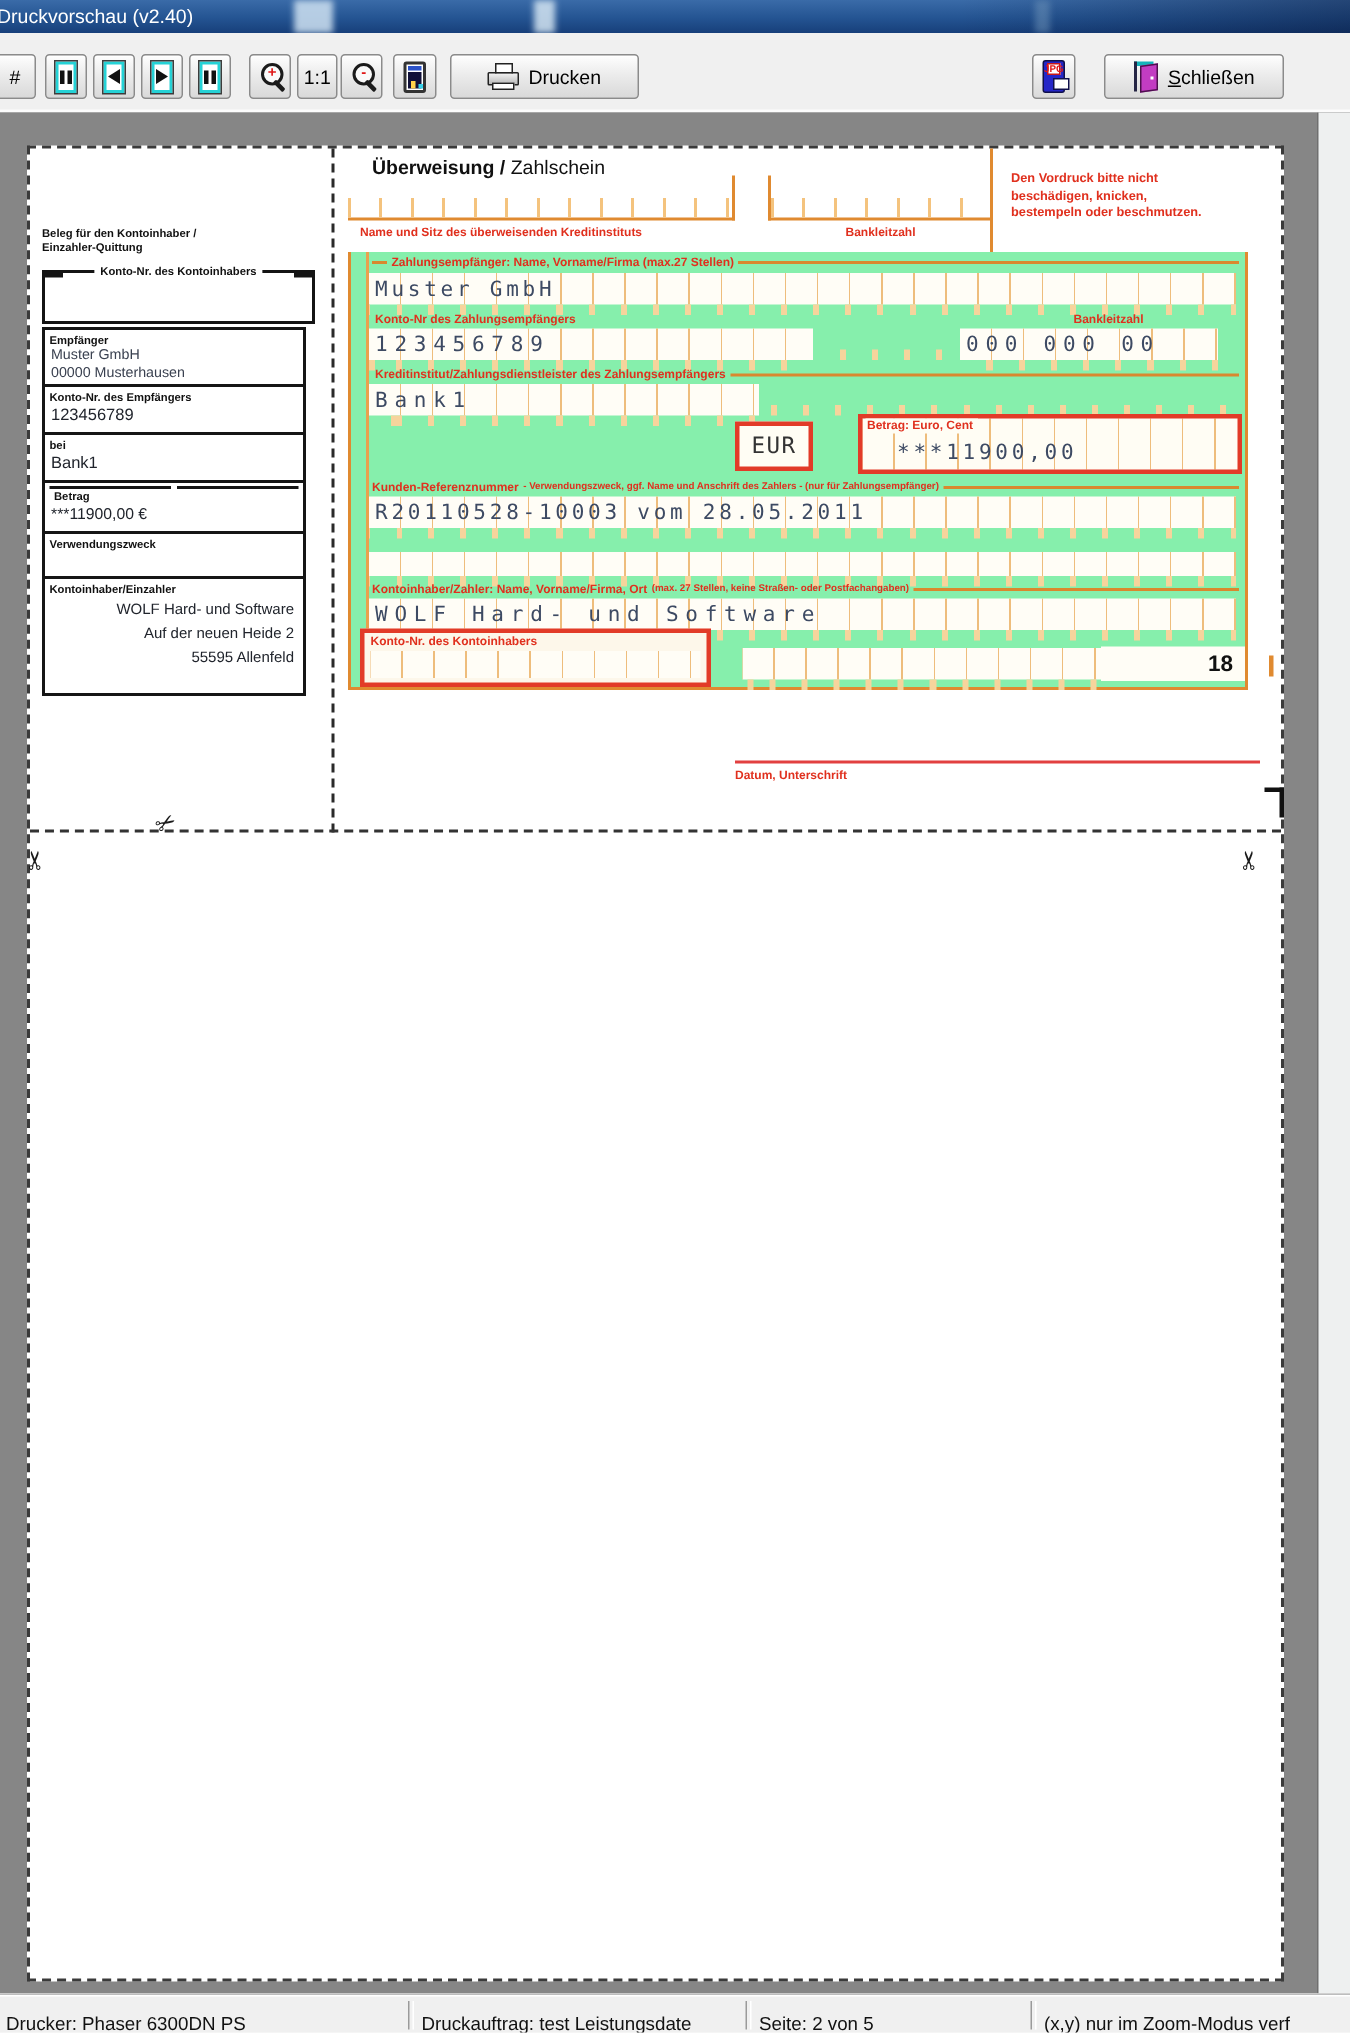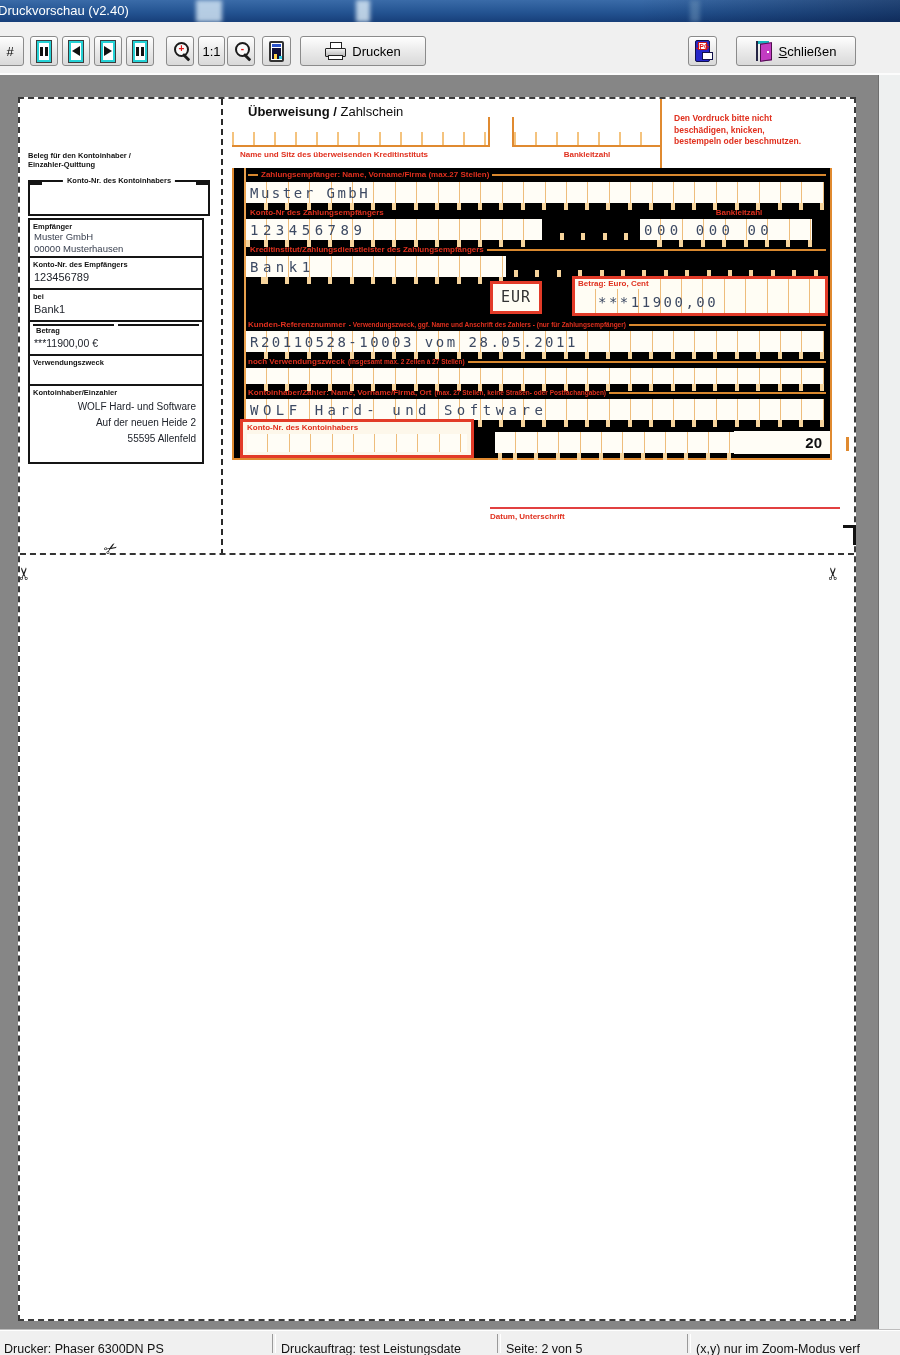--- a/index.html
+++ b/index.html
@@ -70,21 +70,21 @@
   .rlabel{font-size:8px;font-weight:bold;color:#e0301e;white-space:nowrap;}
   .rsmall{font-size:6.5px;font-weight:bold;color:#e0301e;white-space:nowrap;}
   .formtitle{position:absolute;left:228px;top:5px;font-size:13px;color:#101010;}
   .comb{position:absolute;box-sizing:border-box;border-bottom:2px solid #e08a30;}
   .comb .tk{position:absolute;left:0;right:0;bottom:0;height:13px;
     background:repeating-linear-gradient(90deg,#f4c37e 0 2px,transparent 2px 21px);}
   .warnbox{position:absolute;left:640px;top:0;width:172px;height:76px;box-sizing:border-box;
     border-left:2px solid #e08a30;border-bottom:2px solid #e08a30;}
   .warntext{position:absolute;left:12px;top:14px;font-size:8.5px;font-weight:bold;color:#e0301e;line-height:11.5px;}
   .panel{position:absolute;left:212px;top:69px;width:600px;height:292px;box-sizing:border-box;
-    background:#000000;border-left:2px solid #e08a30;border-right:2px solid #e08a30;border-bottom:2px solid #e08a30;}
+    background:#86efac;border-left:2px solid #e08a30;border-right:2px solid #e08a30;border-bottom:2px solid #e08a30;}
   .innerline{position:absolute;left:10px;top:0;bottom:0;width:2px;background:#e9a14e;}
   .lblrow{position:absolute;display:flex;align-items:center;gap:3px;}
   .lblrow::after{content:"";flex:1;height:2px;background:#d9882e;}
   .lblrow.lead::before{content:"";width:10px;height:2px;background:#d9882e;}
   .strip{position:absolute;background-color:#fffdf6;
     background-image:repeating-linear-gradient(90deg,transparent 0 20.4px,#eebd7c 20.4px 21.4px);}
   .strip::after{content:"";position:absolute;left:0;right:0;bottom:-7px;height:7px;
     background:repeating-linear-gradient(90deg,#f6d49c 0 4px,transparent 4px 21.4px);background-position:18px 0;}
   .tickrow{position:absolute;height:7px;
     background:repeating-linear-gradient(90deg,#f6d49c 0 4px,transparent 4px 21.4px);}
@@ -310,40 +310,36 @@
       </div>
 
       <div class="lblrow" style="left:14px;right:4px;top:152px;">
         <span class="rlabel">Kunden-Referenznummer</span>
         <span class="rsmall">- Verwendungszweck, ggf. Name und Anschrift des Zahlers - (nur für Zahlungsempfänger)</span>
       </div>
       <div class="strip" style="left:12px;top:163px;width:578px;height:21px;">
         <span class="mval">R20110528-10003 vom 28.05.2011</span>
       </div>
 
-      <div class="lblrow" style="left:14px;right:4px;top:189px;">
-        <span class="rlabel">noch Verwendungszweck</span>
-        <span class="rsmall">(insgesamt max. 2 Zeilen à 27 Stellen)</span>
-      </div>
       <div class="strip" style="left:12px;top:200px;width:578px;height:16px;"></div>
 
       <div class="lblrow" style="left:14px;right:4px;top:220px;">
         <span class="rlabel">Kontoinhaber/Zahler: Name, Vorname/Firma, Ort</span>
         <span class="rsmall">(max. 27 Stellen, keine Straßen- oder Postfachangaben)</span>
       </div>
       <div class="strip" style="left:12px;top:231px;width:578px;height:21px;">
         <span class="mval wide">WOLF Hard- und Software</span>
       </div>
 
       <div class="redbox kontobox2">
         <span class="rlabel" style="position:absolute;left:4px;top:1px;">Konto-Nr. des Kontoinhabers</span>
         <span class="inner"></span>
       </div>
       <div class="strip" style="left:261px;top:264px;width:250px;height:21px;"></div>
-      <div class="box18">20</div>
+      <div class="box18">18</div>
     </div>
 
     <div class="orangetick"></div>
 
     <div class="datumline"></div>
     <span class="rlabel datumlabel">Datum, Unterschrift</span>
 
     <div class="cutline"></div>
     <div class="bracket"></div>
     <span class="scissors" style="left:84px;top:440px;font-size:16px;transform:rotate(-32deg);">✂</span>

